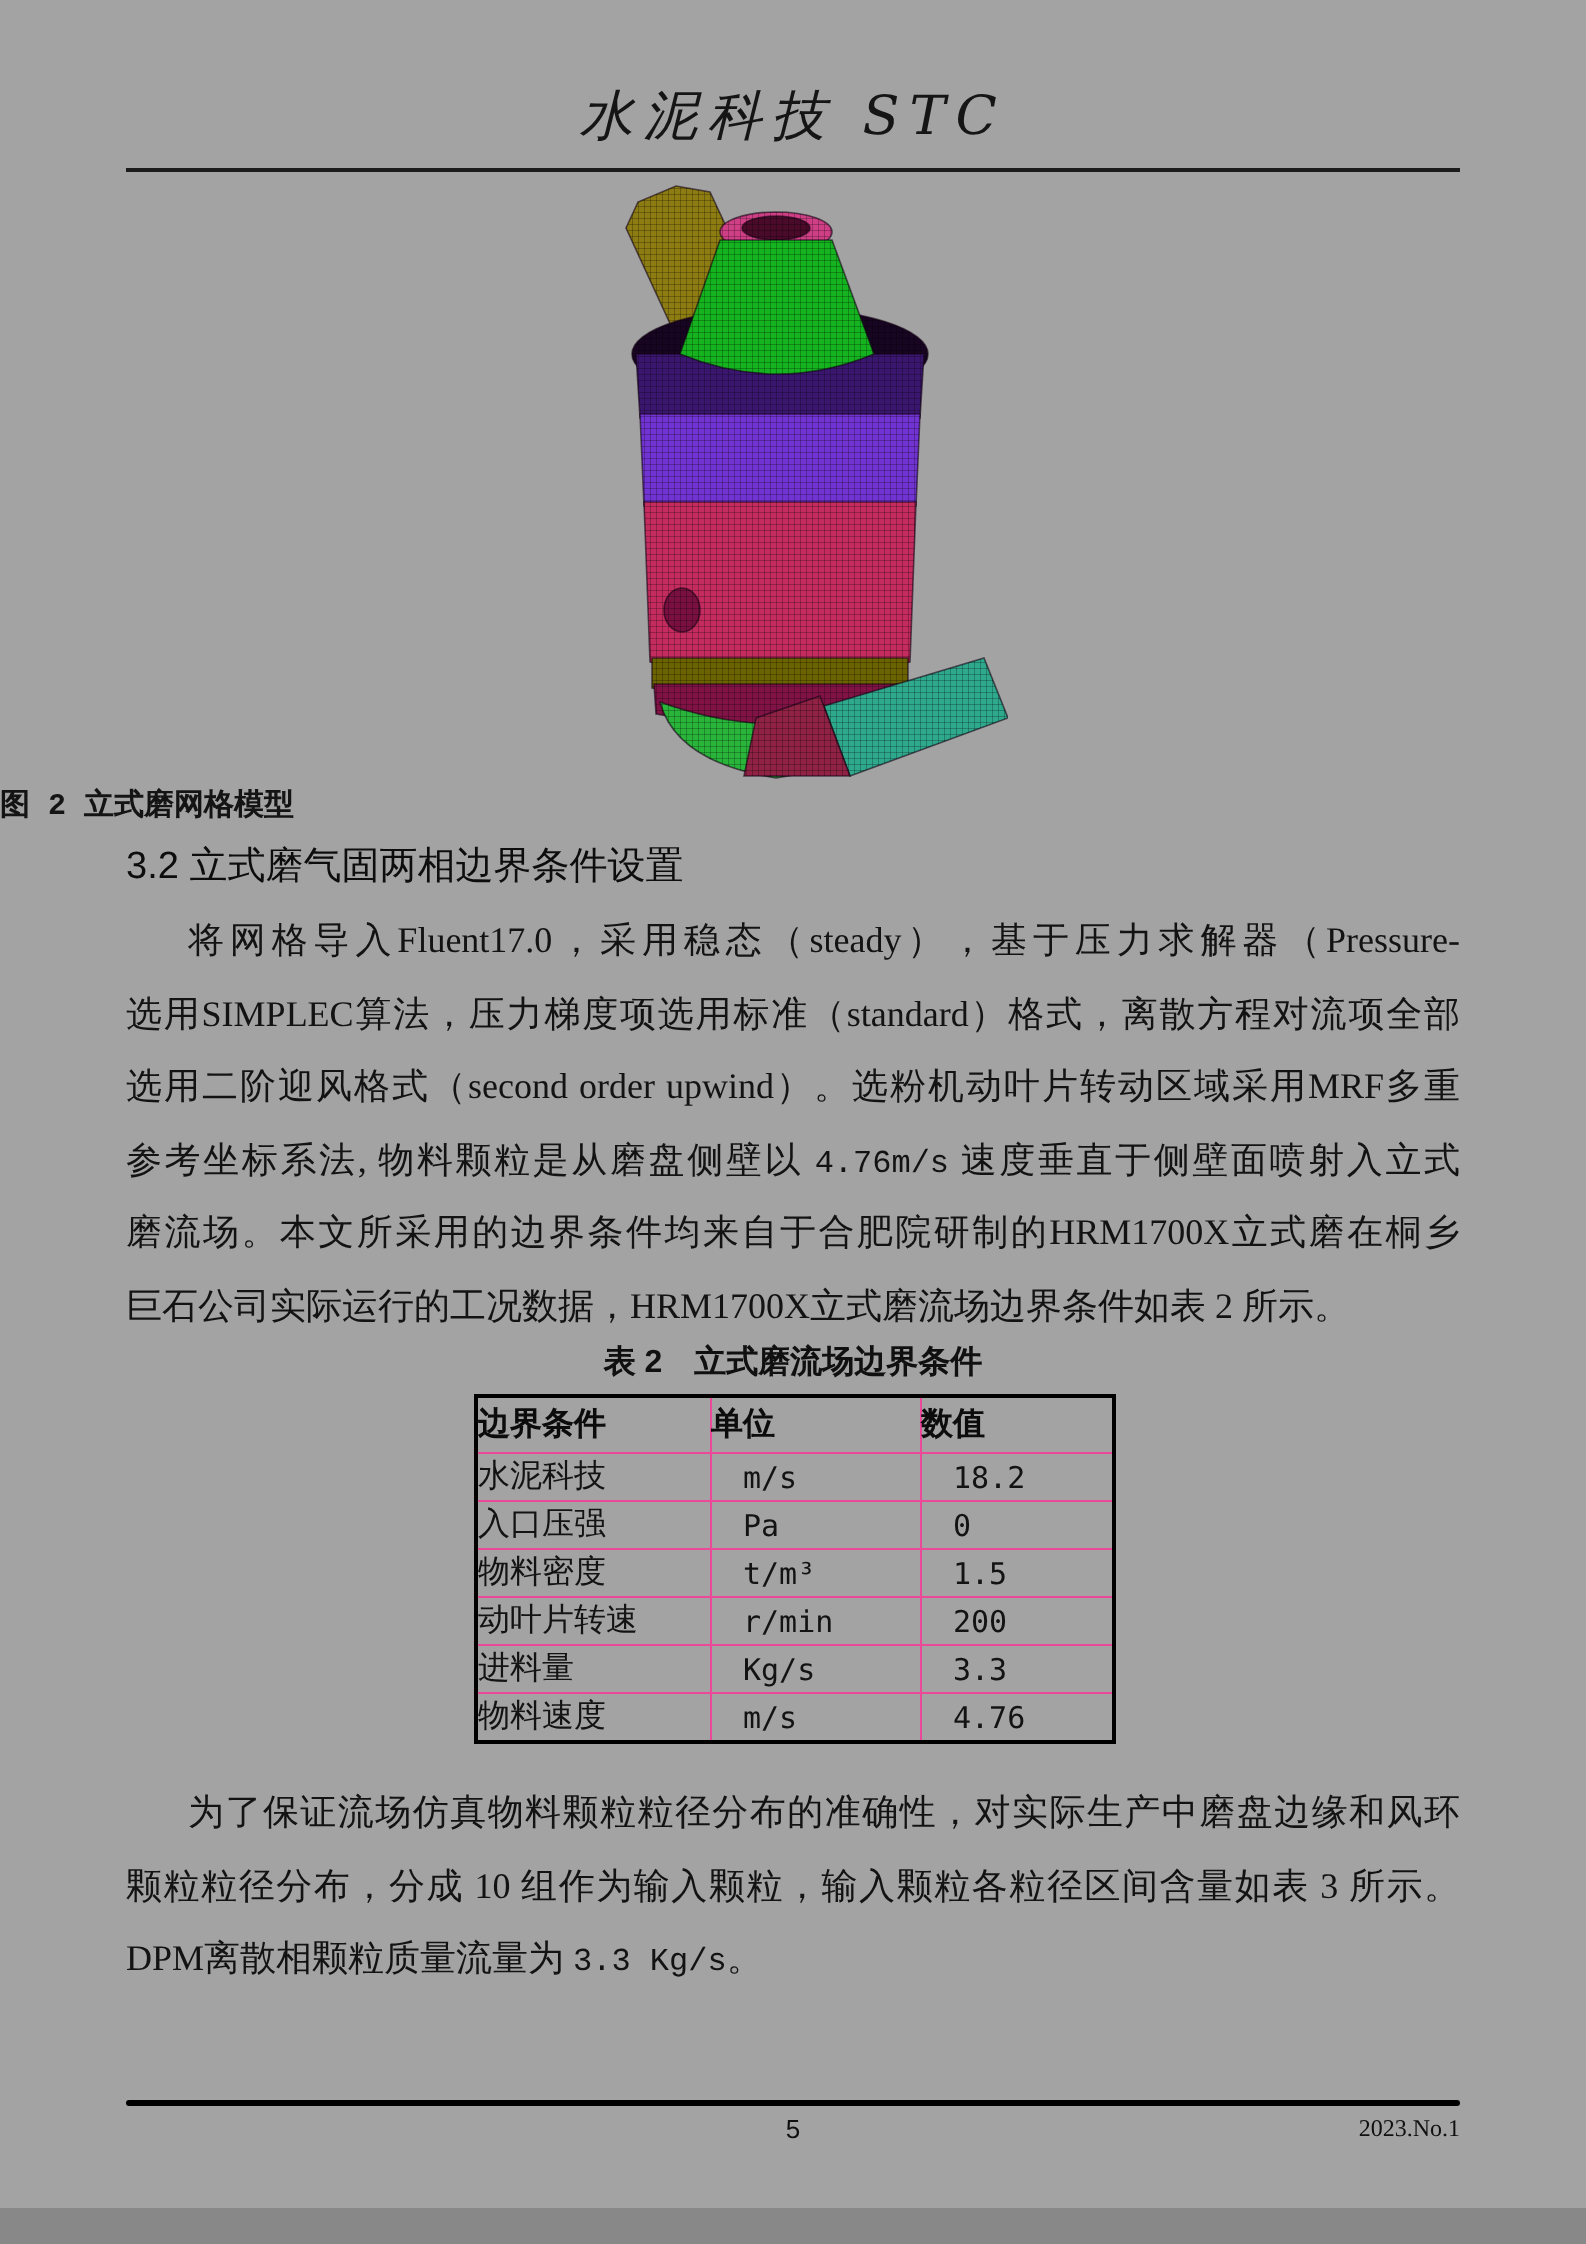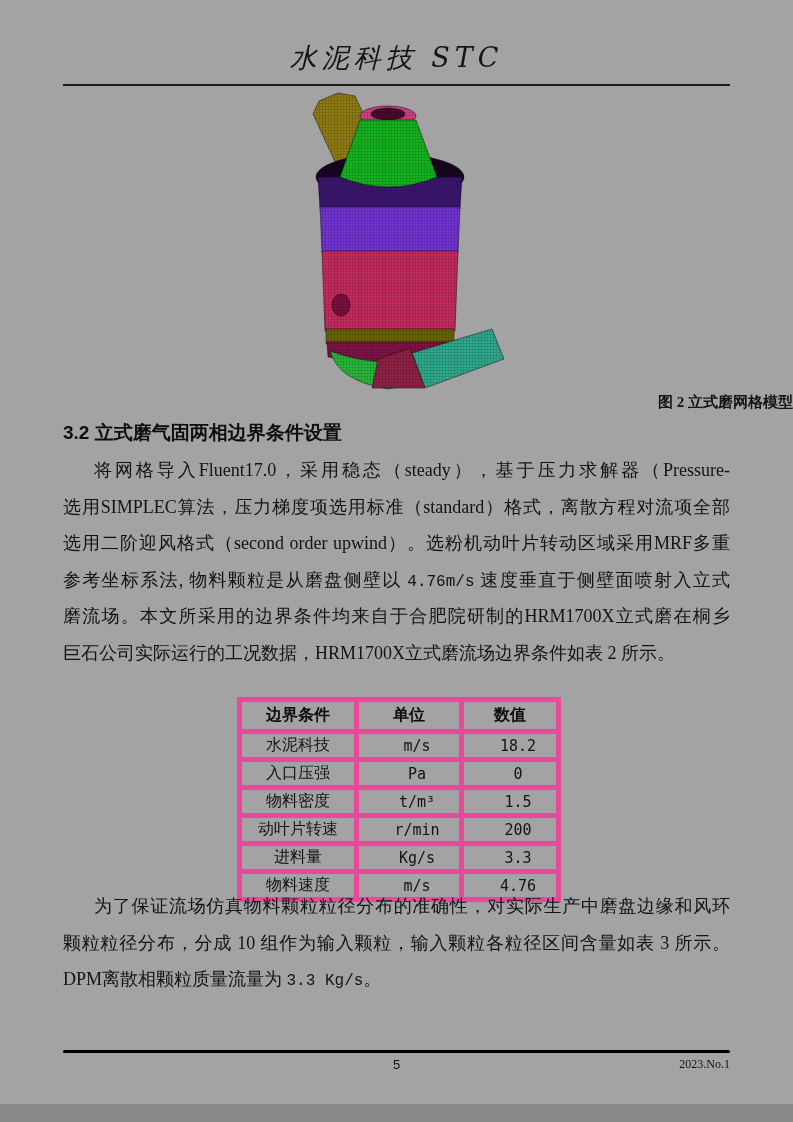--- a/index.html
+++ b/index.html
@@ -19,29 +19,29 @@
     font-size:27px;
     letter-spacing:5px;
     font-family:"DejaVu Serif","Liberation Serif",serif;
     font-style:italic;
     color:#151515;
   }
   .rule-top{top:84px;left:63px;width:667px;height:2px;background:#1c1c1c;}
   
   .figure-wrap{left:292px;top:91px;width:212px;height:302px;}
   .fig-caption{
-    top:393px;left:0;right:0;text-align:right;
+    top:393px;left:0;right:0;text-align:left;
     font-size:15px;font-weight:bold;
-    font-family:Liberation Serif, serif;
+    font-family:Liberation Mono, monospace;
     color:#141414;
   }
   
   .section-heading{
     left:63px;top:420px;width:667px;
-    font-size:19px;font-weight:bold;
+    font-size:19px;font-weight:normal;
     font-family:"Liberation Sans","DejaVu Sans",sans-serif;
     color:#0d0d0d;
   }
   
   .para{left:63px;width:667px;font-size:18px;color:#131313;}
   .para1{top:452px;}
   .para2{top:888px;}
   .tline{height:36.6px;line-height:36.6px;white-space:nowrap;overflow:visible;}
   .tline.jl{text-align:justify;text-align-last:justify;text-justify:inter-character;white-space:normal;height:36.6px;overflow:hidden;}
   .tline.ind{text-indent:31px;}
@@ -54,22 +54,22 @@
     font-family:"Liberation Sans","DejaVu Sans",sans-serif;
     color:#101010;
   }
   table.bc{
     left:237px;top:697px;width:319px;
     border-collapse:collapse;
     border:2px solid #000;
     table-layout:fixed;
   }
   table.bc th,table.bc td{
-    border:5px solid #ec4899;
-    text-align:center;vertical-align:middle;
+    border:1px solid #ec4899;
+    text-align:left;vertical-align:middle;
     padding:0;
   }
   table.bc th{
     height:27px;font-size:16px;
     font-family:"Liberation Sans","DejaVu Sans",sans-serif;
     font-weight:bold;color:#0c0c0c;
   }
   table.bc td{height:23px;font-size:16px;color:#131313;}
   table.bc td:nth-child(2),table.bc td:nth-child(3){
     font-family:"DejaVu Sans Mono","Liberation Mono",monospace;
@@ -151,20 +151,21 @@
 
   <div class="abs para para1">
       <div class="tline ind jl"><span>将网格导入Fluent17.0，采用稳态（steady），基于压力求解器（Pressure-Based），</span></div>
       <div class="tline jl"><span>选用SIMPLEC算法，压力梯度项选用标准（standard）格式，离散方程对流项全部</span></div>
       <div class="tline jl"><span>选用二阶迎风格式（second order upwind）。选粉机动叶片转动区域采用MRF多重</span></div>
       <div class="tline jl"><span>参考坐标系法, 物料颗粒是从磨盘侧壁以 </span><span class="mono">4.76m/s</span><span> 速度垂直于侧壁面喷射入立式</span></div>
       <div class="tline jl"><span>磨流场。本文所采用的边界条件均来自于合肥院研制的HRM1700X立式磨在桐乡</span></div>
       <div class="tline"><span>巨石公司实际运行的工况数据，HRM1700X立式磨流场边界条件如表 2 所示。</span></div>
     </div>
 
+  <div class="abs tbl-caption">表 2　立式磨流场边界条件</div>
   <table class="abs bc">
     <colgroup>
         <col style="width:117px">
         <col style="width:105px">
         <col style="width:97px">
       </colgroup>
     <thead>
         <tr>
           <th>边界条件</th>
           <th>单位</th>

